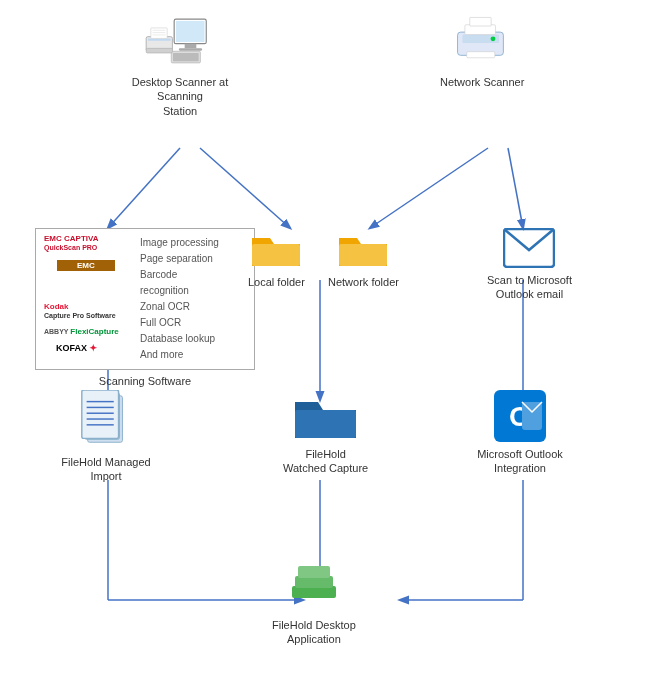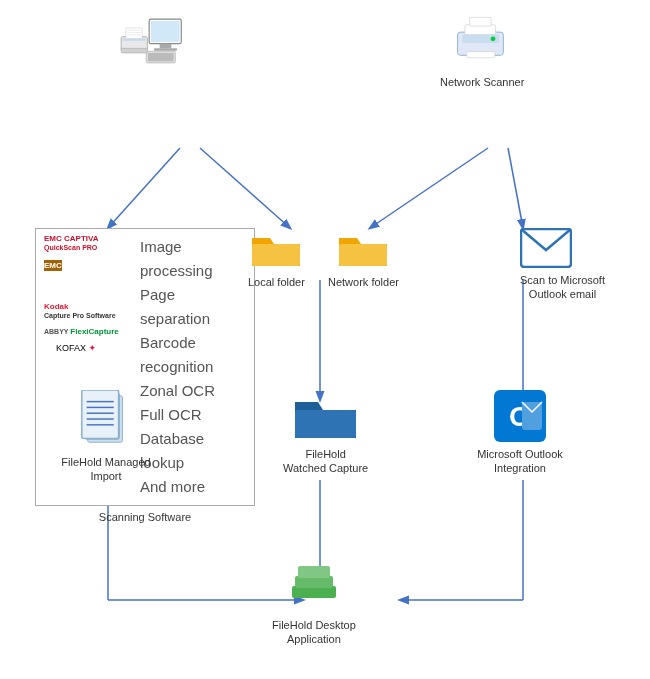--- a/index.html
+++ b/index.html
@@ -127,20 +127,22 @@
 
       <rect x="2" y="35" width="45" height="25" rx="3" fill="#e8e8e8" stroke="#aaa" stroke-width="1.5"></rect>
       <rect x="5" y="38" width="39" height="4" rx="1" fill="#c0d8f0"></rect>
       <rect x="2" y="55" width="45" height="8" rx="2" fill="#d0d0d0" stroke="#aaa" stroke-width="1"></rect>
 
       <rect x="10" y="20" width="28" height="18" rx="1" fill="#fff" stroke="#ccc" stroke-width="1"></rect>
       <line x1="13" y1="24" x2="35" y2="24" stroke="#ddd" stroke-width="1"></line>
       <line x1="13" y1="28" x2="35" y2="28" stroke="#ddd" stroke-width="1"></line>
       <line x1="13" y1="32" x2="35" y2="32" stroke="#ddd" stroke-width="1"></line>
     </svg>
+    <div class="node-label" style="white-space:pre-line;">Desktop Scanner at Scanning
+Station</div>
   </div>
 
   <div class="node" style="left:440px; top:15px;">
     <svg class="scanner-icon" viewBox="0 0 100 90" width="80" height="65">
 
       <rect x="10" y="28" width="75" height="38" rx="5" fill="#e0e8f8" stroke="#8ab0d0" stroke-width="1.5"></rect>
       <rect x="18" y="32" width="60" height="14" rx="2" fill="#c8ddf0"></rect>
 
       <rect x="22" y="16" width="50" height="16" rx="2" fill="#fff" stroke="#ccc" stroke-width="1"></rect>
 
@@ -151,27 +153,27 @@
       <rect x="30" y="4" width="35" height="14" rx="1" fill="#fff" stroke="#ccc" stroke-width="1"></rect>
     </svg>
     <div class="node-label">Network Scanner</div>
   </div>
 
   <div style="position:absolute; left:25px; top:228px; width:240px; display:flex; flex-direction:column; align-items:center;">
     <div style="border:1.5px solid #aaa; background:#fff; padding:6px 8px; width:220px; display:flex; flex-direction:row; gap:6px;">
 
       <div style="display:flex; flex-direction:column; gap:7px; min-width:90px;">
         <div style="font-size:8px; color:#c8102e; font-weight:bold; line-height:1.1;">EMC CAPTIVA<br><span style="font-size:7px;">QuickScan PRO</span></div>
-        <div style="background:#a16207; color:#fff; font-size:8px; font-weight:bold; padding:1px 0; display:inline-block; width:fit-content;">EMC</div>
+        <div style="background:#a16207; color:#fff; font-size:8px; font-weight:bold; padding:1px 20px; display:inline-block; width:fit-content;margin-left:13px;">EMC</div>
         <div style="font-size:8px; color:#e31837; font-weight:bold;margin-top:24px;">Kodak<br><span style="font-size:7px; color:#333;">Capture Pro Software</span></div>
         <div style="font-size:8px; color:#009639; font-weight:bold;"><span style="color:#555; font-size:7px;">ABBYY </span>FlexiCapture</div>
-        <div style="font-size:9px; font-weight:normal; color:#000;padding-left:12px;">KOFAX <span style="color:#e31837; font-size:9px;">✦</span></div>
+        <div style="font-size:9px; font-weight:bold; color:#000;padding-left:12px;">KOFAX <span style="color:#e31837; font-size:9px;">✦</span></div>
       </div>
 
-      <div style="display:flex; flex-direction:column; font-size:15px; color:#555; line-height:1.6;">
+      <div style="display:flex; flex-direction:column; font-size:10px; color:#555; line-height:1.6;">
         <span>Image processing</span>
         <span>Page separation</span>
         <span>Barcode</span>
         <span>recognition</span>
         <span>Zonal OCR</span>
         <span>Full OCR</span>
         <span>Database lookup</span>
         <span>And more</span>
       </div>
     </div>
@@ -192,21 +194,21 @@
       <rect x="2" y="16" width="48" height="22" rx="2" fill="#F5C242"></rect>
     </svg>
     <div class="node-label">Network folder</div>
   </div>
 
   <div class="node" style="left:487px; top:228px;">
     <svg class="email-icon" viewBox="0 0 52 40">
       <rect x="1" y="1" width="50" height="38" rx="3" fill="none" stroke="#2E74B5" stroke-width="2.5"></rect>
       <polyline points="1,1 26,22 51,1" fill="none" stroke="#2E74B5" stroke-width="2.5"></polyline>
     </svg>
-    <div class="node-label" style="white-space:pre-line;margin-left:33px;">Scan to Microsoft
+    <div class="node-label" style="white-space:pre-line;">Scan to Microsoft
 Outlook email</div>
   </div>
 
   <div class="node" style="left:56px; top:390px;">
     <svg class="doc-icon" viewBox="0 0 50 62" width="50" height="62">
 
       <rect x="6" y="6" width="36" height="48" rx="2" fill="#d0dff0" stroke="#8ab0cc" stroke-width="1"></rect>
       <rect x="3" y="3" width="36" height="48" rx="2" fill="#d8e8f5" stroke="#8ab0cc" stroke-width="1"></rect>
       <rect x="0" y="0" width="38" height="50" rx="2" fill="#e8f0f8" stroke="#8ab0cc" stroke-width="1.5"></rect>
 

